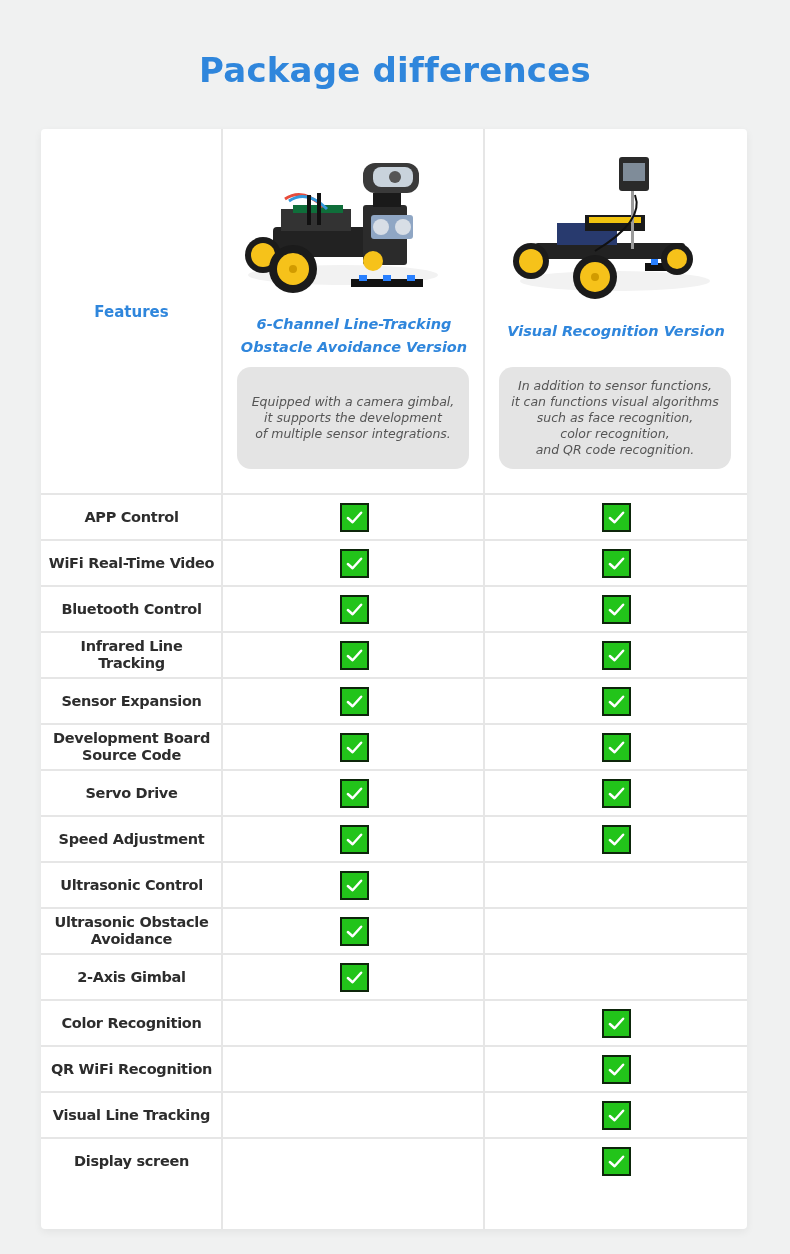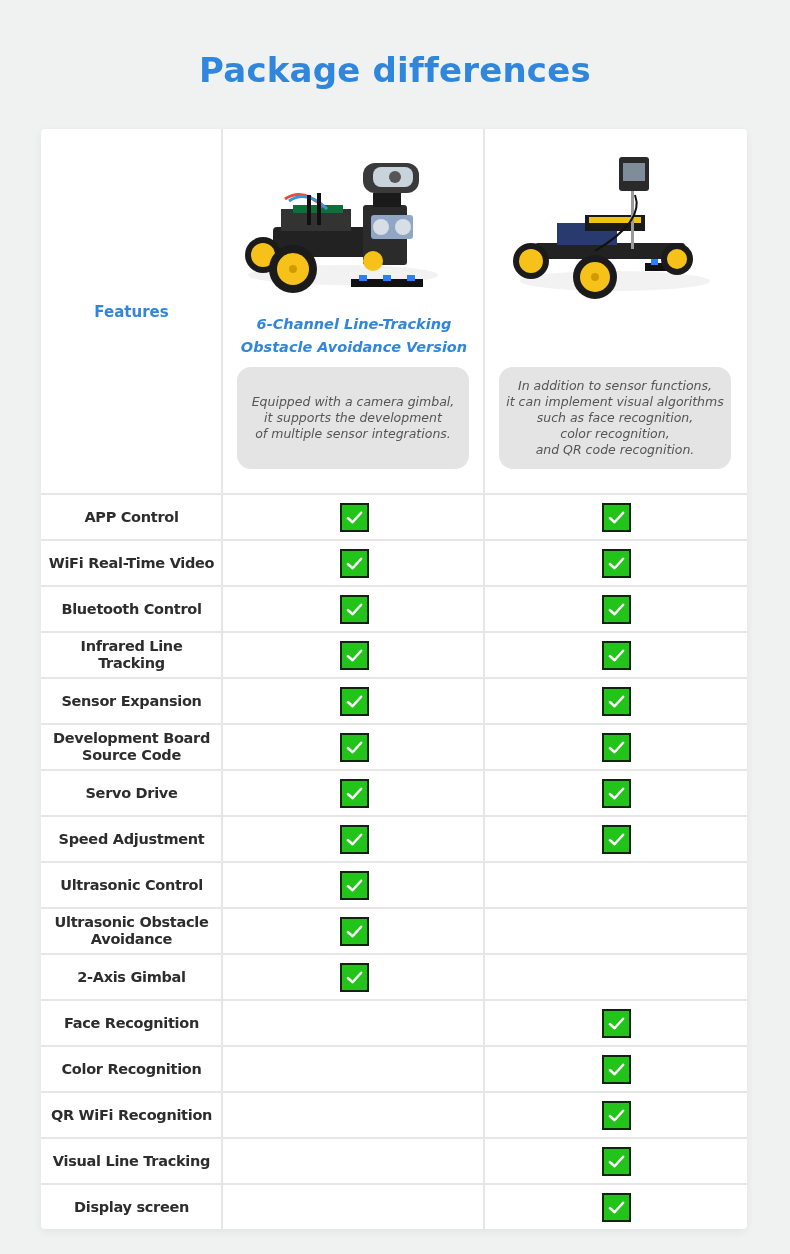--- a/index.html
+++ b/index.html
@@ -115,24 +115,25 @@
         <rect x="166" y="108" width="7" height="6" fill="#2980ff"></rect>
         <rect x="184" y="108" width="7" height="6" fill="#2980ff"></rect>
         <circle cx="46" cy="110" r="18" fill="#1b1b1b"></circle>
         <circle cx="46" cy="110" r="12" fill="#f6c21a"></circle>
         <circle cx="110" cy="126" r="22" fill="#1b1b1b"></circle>
         <circle cx="110" cy="126" r="15" fill="#f6c21a"></circle>
         <circle cx="110" cy="126" r="4" fill="#d19b00"></circle>
         <circle cx="192" cy="108" r="16" fill="#1b1b1b"></circle>
         <circle cx="192" cy="108" r="10" fill="#f6c21a"></circle>
       </svg>
+      <div class="col-title" style="top:191px">Visual Recognition Version</div>
       <div class="desc-box" style="top:238px">
         <div>
           <div>In addition to sensor functions,</div>
-          <div>it can implement visual algorithms</div>
+          <div>it can functions visual algorithms</div>
           <div>such as face recognition,</div>
           <div>color recognition,</div>
           <div>and QR code recognition.</div>
         </div>
       </div>
     </div>
   </div>
 
   <div class="rows" id="rows">
       <div class="row">
@@ -298,31 +299,20 @@
         <div class="cell-check a">
           <div class="check">
             <svg viewBox="0 0 20 20">
               <path d="M3 10.5 L8 15 L17 5" stroke="#ffffff" stroke-width="2.6" fill="none" stroke-linecap="round" stroke-linejoin="round"></path>
             </svg>
           </div>
         </div>
         <div class="cell-check b"></div>
       </div>
       <div class="row">
-        <div class="cell-label">Face Recognition</div>
-        <div class="cell-check a"></div>
-        <div class="cell-check b">
-          <div class="check">
-            <svg viewBox="0 0 20 20">
-              <path d="M3 10.5 L8 15 L17 5" stroke="#ffffff" stroke-width="2.6" fill="none" stroke-linecap="round" stroke-linejoin="round"></path>
-            </svg>
-          </div>
-        </div>
-      </div>
-      <div class="row">
         <div class="cell-label">Color Recognition</div>
         <div class="cell-check a"></div>
         <div class="cell-check b">
           <div class="check">
             <svg viewBox="0 0 20 20">
               <path d="M3 10.5 L8 15 L17 5" stroke="#ffffff" stroke-width="2.6" fill="none" stroke-linecap="round" stroke-linejoin="round"></path>
             </svg>
           </div>
         </div>
       </div>

